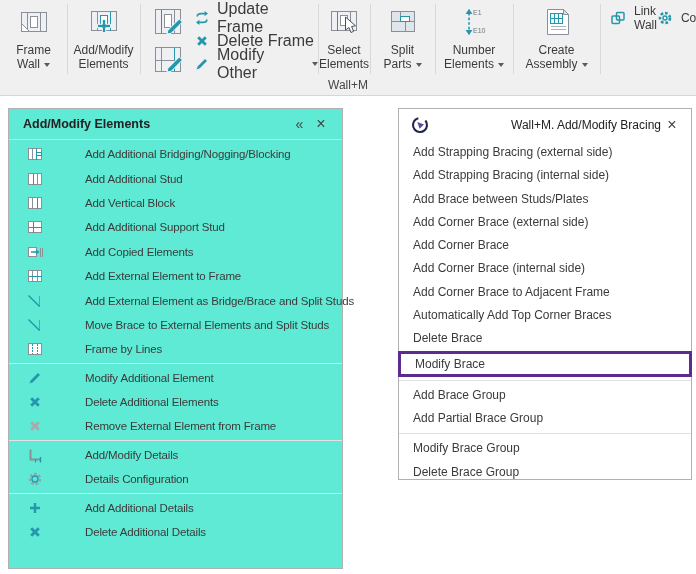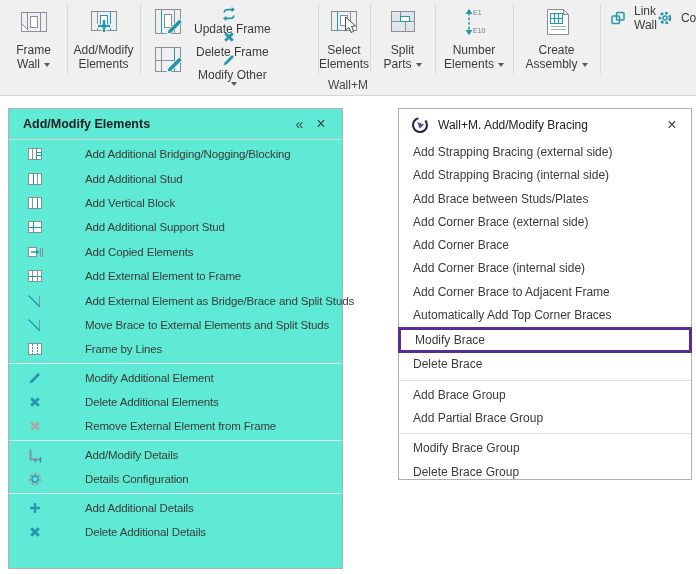--- a/index.html
+++ b/index.html
@@ -21,21 +21,21 @@
              padding-top:6px; font-size:12px; line-height:14px; text-align:center;
              color:#3b3b3b; cursor:default; }
   .big-btn svg { width:32px; height:32px; margin-bottom:2px; flex:none; }
   .dd { display:inline-block; width:0; height:0; border-left:3.5px solid transparent;
         border-right:3.5px solid transparent; border-top:4px solid #5a5a5a;
         margin-left:4px; vertical-align:middle; }
   .fe-wrap { display:flex; padding:6px 0 0 12px; }
   .fe-icons { display:flex; flex-direction:column; gap:3px; margin-right:8px; }
   .fe-icons svg { width:34px; height:31px; }
   .fe-menu { display:flex; flex-direction:column; }
-  .fe-row { display:flex; align-items:center; height:23px; font-size:12px;flex-direction:column; }
+  .fe-row { display:flex; align-items:center; height:23px; font-size:16px; }
   .fe-row svg { width:16px; height:16px; margin-right:7px; flex:none; }
   .qb-col { display:flex; flex-direction:row; padding:5px 0 0 10px;align-items:center; }
   .qb-row { display:flex; align-items:center; height:25px; font-size:12px; }
   .qb-row svg { width:16px; height:16px; margin-right:8px; flex:none; }
   .panel-label { position:absolute; left:0; right:0; top:76px; height:19px;
                  text-align:center; font-size:12px; line-height:18px; color:#454545; }
 
   
   .left-panel { position:absolute; left:8px; top:108px; width:335px; height:461px;
                 background:#5eead4; border:1px solid #b1b1b1; }
@@ -49,21 +49,21 @@
   .lp-list { padding-top:2px; }
   .lp-item { height:24.4px; display:flex; align-items:center; padding-left:18px;gap:28px; }
   .lp-item .ic { width:16px; height:16px; margin-right:14px; flex:none; }
   .lp-item .ic svg { width:16px; height:16px; display:block; }
   .lp-item .lbl { font-size:11.5px; letter-spacing:-0.15px; white-space:nowrap; }
   .lp-sep { height:1px; background:#e3e3e3; margin:1.5px 0; }
 
   
   .right-panel { position:absolute; left:398px; top:108px; width:294px; height:372px;
                  background:#ffffff; border:1px solid #b1b1b1; }
-  .rp-header { height:30px; display:flex; align-items:center; padding:2px 8px 0 12px; }
+  .rp-header { height:30px; display:flex; align-items:center; padding:2px 8px 0 12px;text-align:right; }
   .rp-logo { width:18px; height:18px; flex:none; }
   .rp-logo svg { width:18px; height:18px; display:block; }
   .rp-title { font-size:12px; color:#222; flex:1; margin-left:9px; white-space:nowrap; }
   .rp-list { padding-top:2px; }
   .rp-item { height:23.3px; line-height:23.3px; padding-left:14px; font-size:12px;
              white-space:nowrap; }
   .rp-item.highlighted { border:3px solid #5b2d90; height:26px; line-height:20px;
                          margin:0 -1px; }
   .rp-sep { height:1px; background:#e0e0e0; margin:3px 0; }
 </style>
@@ -431,22 +431,22 @@
   </div>
   <div class="rp-list">
     <div class="rp-item">Add Strapping Bracing (external side)</div>
     <div class="rp-item">Add Strapping Bracing (internal side)</div>
     <div class="rp-item">Add Brace between Studs/Plates</div>
     <div class="rp-item">Add Corner Brace (external side)</div>
     <div class="rp-item">Add Corner Brace</div>
     <div class="rp-item">Add Corner Brace (internal side)</div>
     <div class="rp-item">Add Corner Brace to Adjacent Frame</div>
     <div class="rp-item">Automatically Add Top Corner Braces</div>
+    <div class="rp-item">Delete Brace</div>
     <div class="rp-item highlighted">Modify Brace</div>
-    <div class="rp-item">Delete Brace</div>
     <div class="rp-sep"></div>
     <div class="rp-item">Add Brace Group</div>
     <div class="rp-item">Add Partial Brace Group</div>
     <div class="rp-sep"></div>
     <div class="rp-item">Modify Brace Group</div>
     <div class="rp-item">Delete Brace Group</div>
   </div>
 </div>
 
 </body></html>

